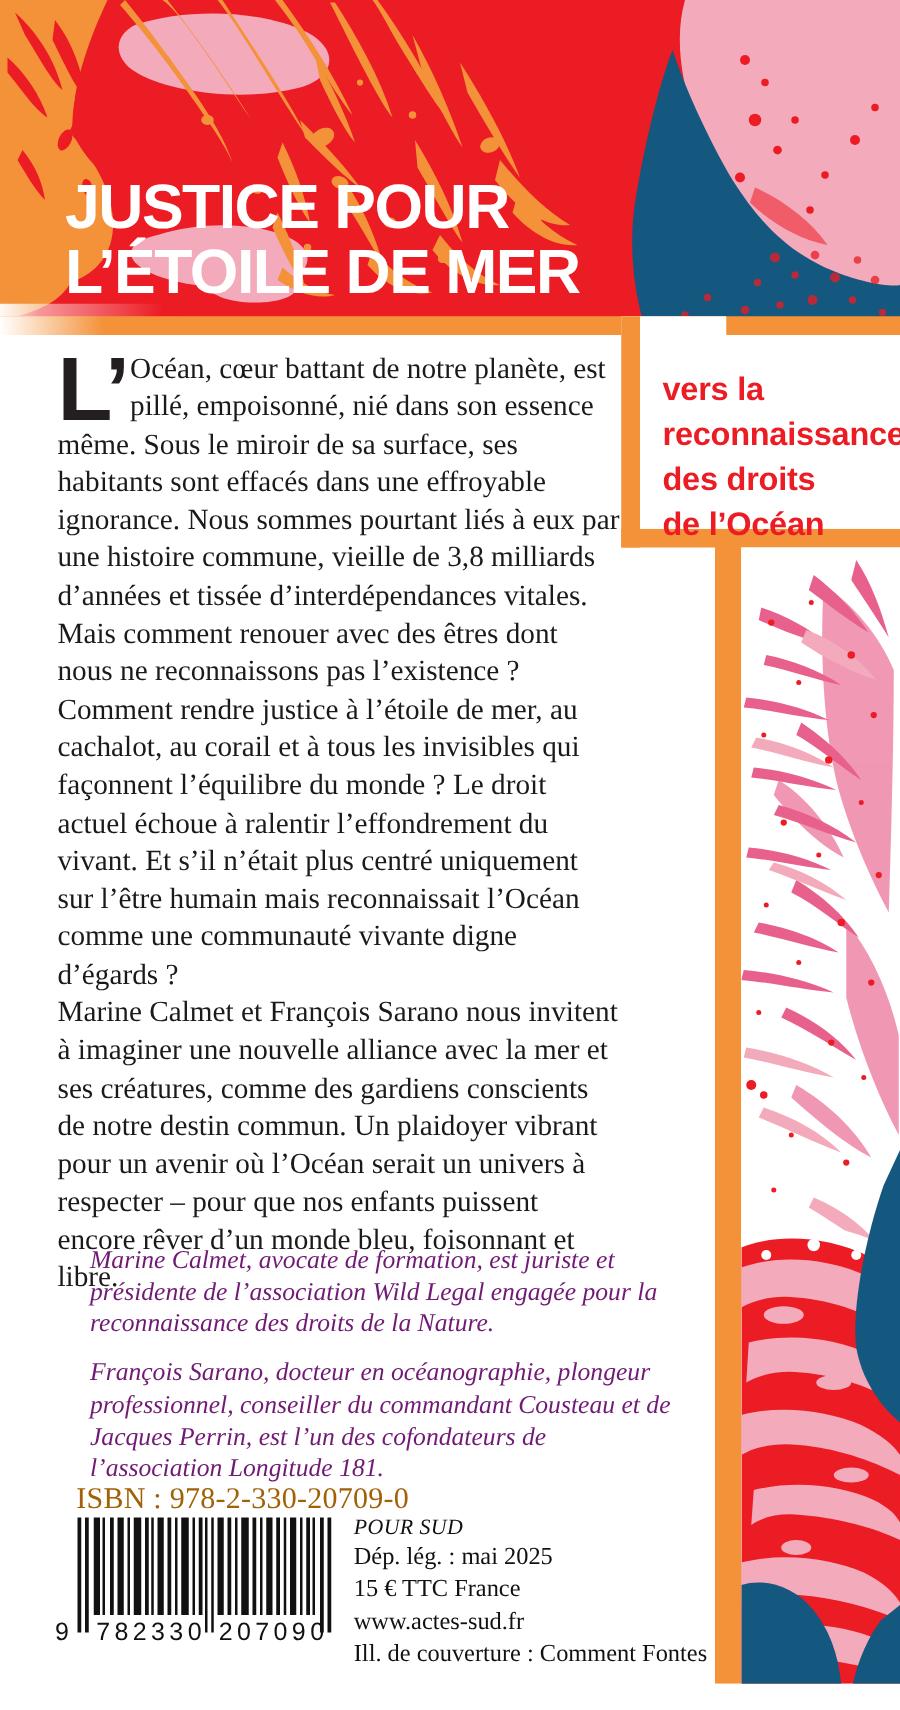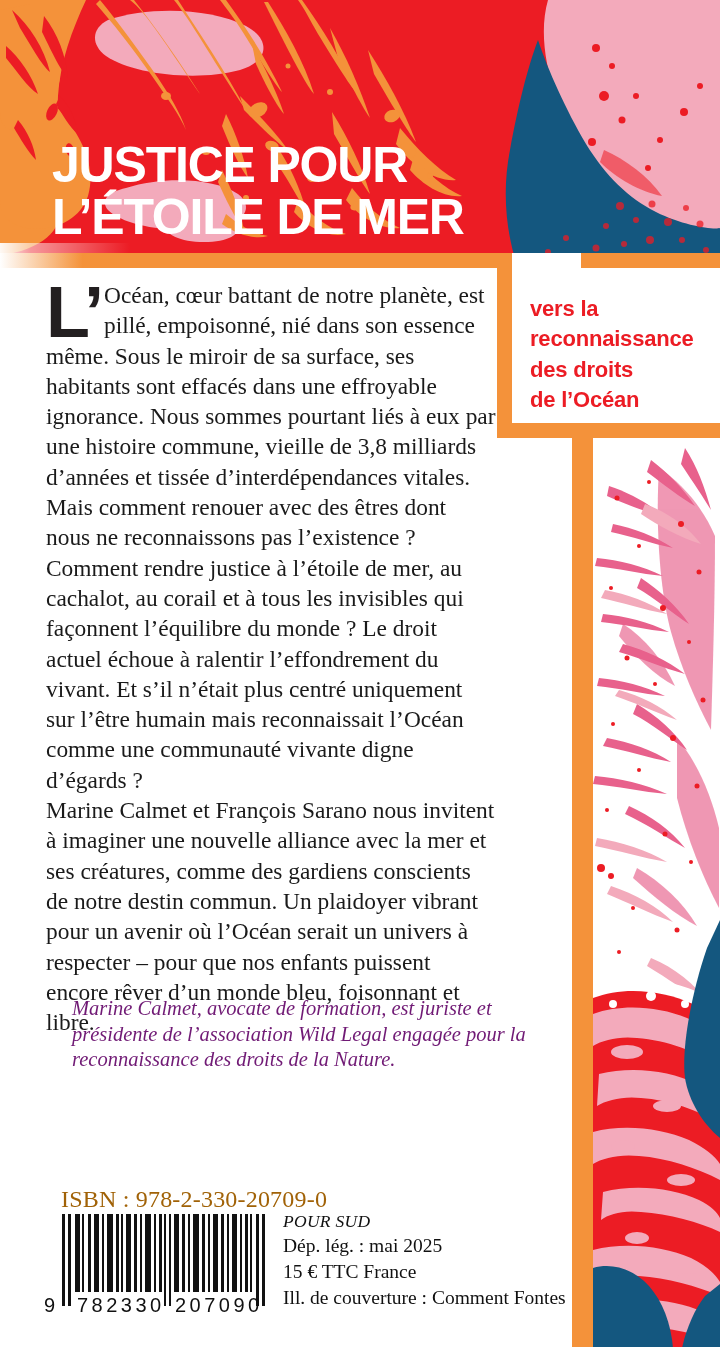--- a/index.html
+++ b/index.html
@@ -85,21 +85,21 @@
     position: absolute;
     left: 512px; top: 268px;
     width: 208px; height: 155px;
     background: #ffffff;
     box-sizing: border-box;
     padding: 26px 0 0 18px;
   }
   .subtitle-text {
     font-family: "Liberation Sans", sans-serif;
     font-weight: bold;
-    font-size: 22px;
+    font-size: 26px;
     line-height: 1.38;
     color: #ec1c24;
     letter-spacing: -0.2px;
     white-space: pre-line;
   }
 
   
   .title-block {
     position: absolute;
     left: 52px; top: 140px;
@@ -326,20 +326,21 @@
 de l’Océan</div>
   </div>
 
   <div class="blurb">
     <p class="dropcap-wrap"><span class="dropcap">L’</span><span>Océan, cœur battant de notre planète, est pillé, empoisonné, nié dans son essence même. Sous le miroir de sa surface, ses habitants sont effacés dans une effroyable ignorance. Nous sommes pourtant liés à eux par une histoire commune, vieille de 3,8 milliards d’années et tissée d’interdépendances vitales. Mais comment renouer avec des êtres dont nous ne reconnaissons pas l’existence ? Comment rendre justice à l’étoile de mer, au cachalot, au corail et à tous les invisibles qui façonnent l’équilibre du monde ? Le droit actuel échoue à ralentir l’effondrement du vivant. Et s’il n’était plus centré uniquement sur l’être humain mais reconnaissait l’Océan comme une communauté vivante digne d’égards ?</span></p>
     <p>Marine Calmet et François Sarano nous invitent à imaginer une nouvelle alliance avec la mer et ses créatures, comme des gardiens conscients de notre destin commun. Un plaidoyer vibrant pour un avenir où l’Océan serait un univers à respecter – pour que nos enfants puissent encore rêver d’un monde bleu, foisonnant et libre.</p>
   </div>
 
   <div class="bios">
     <p>Marine Calmet, avocate de formation, est juriste et présidente de l’association Wild Legal engagée pour la reconnaissance des droits de la Nature.</p>
+    <p>François Sarano, docteur en océanographie, plongeur professionnel, conseiller du commandant Cousteau et de Jacques Perrin, est l’un des cofondateurs de l’association Longitude 181.</p>
   </div>
 
   <div class="isbn-line">ISBN : 978-2-330-20709-0</div>
 
   <div class="barcode">
     <svg width="228" height="110" viewBox="0 0 228 110" aria-hidden="true">
       <rect x="0" y="0" width="228" height="110" fill="#ffffff"></rect>
       <g fill="#111111">
 
         <rect x="18" y="2" width="3" height="92"></rect>
@@ -385,20 +386,21 @@
         <text x="33" y="100" letter-spacing="3.5">782330</text>
         <text x="131" y="100" letter-spacing="3.5">207090</text>
       </g>
     </svg>
   </div>
 
   <div class="imprint">
     <div class="pub">POUR SUD</div>
     <div>Dép. lég. : mai 2025</div>
     <div>15 € TTC France</div>
+    <div>www.actes-sud.fr</div>
     <div>Ill. de couverture : Comment Fontes</div>
   </div>
 
   <div class="right-strip">
     <svg width="127" height="930" viewBox="0 0 127 930" preserveAspectRatio="none" aria-hidden="true">
       <rect x="0" y="0" width="127" height="930" fill="#ffffff"></rect>
 
       <g fill="#e8618c">
         <path d="M92,10 C104,28 112,50 118,72 C112,62 100,44 88,26 Z"></path>
         <path d="M58,22 C74,34 90,50 102,68 C88,60 70,46 54,34 Z"></path>

